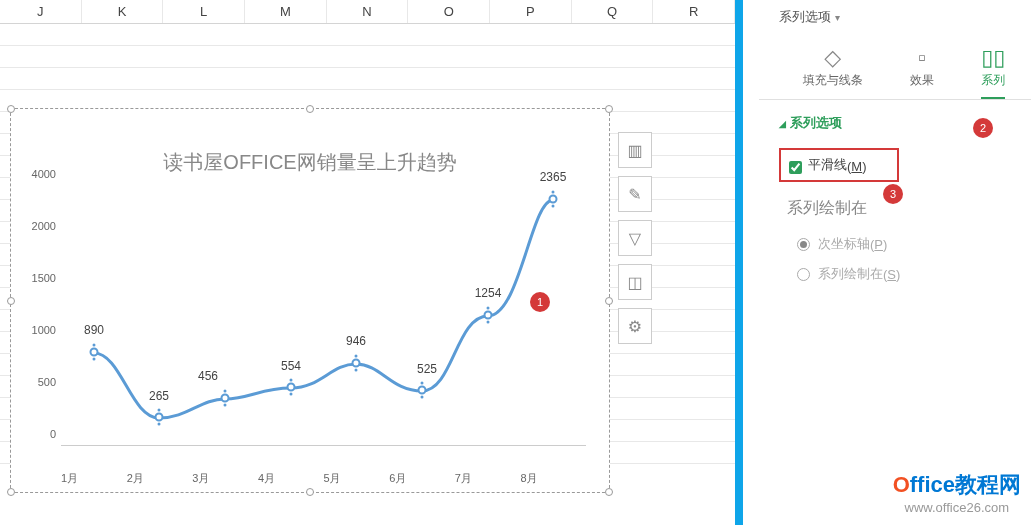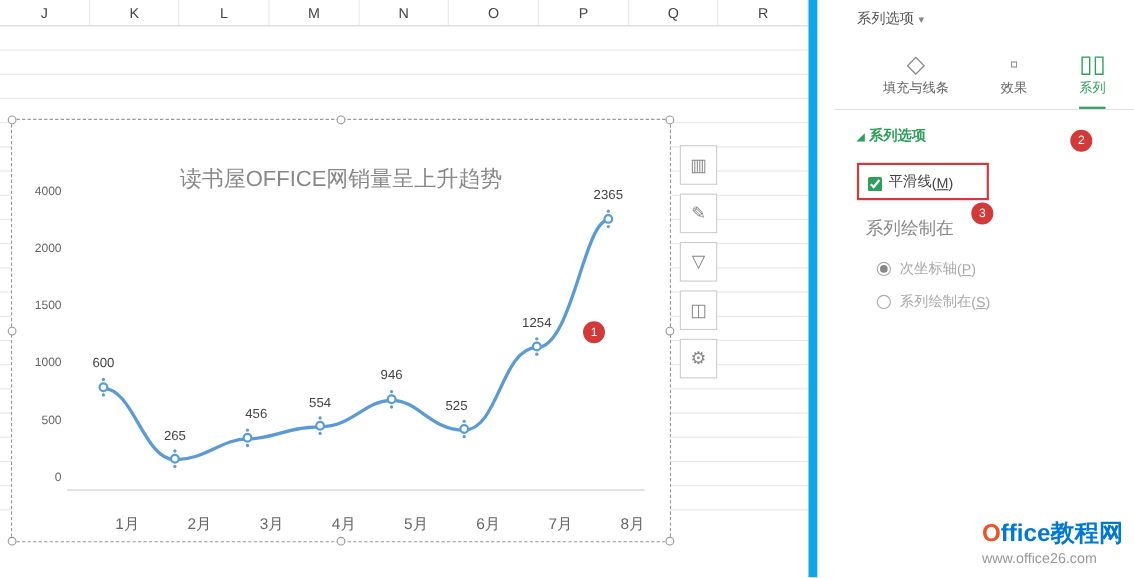--- a/index.html
+++ b/index.html
@@ -12,21 +12,21 @@
     .grid-row { height: 22px; border-bottom: 1px solid #e8e8e8; }
     
     .chart-container { position: absolute; left: 10px; top: 108px; width: 600px; height: 385px; background: #fff; border: 1px dashed #999; }
     .chart-handle { position: absolute; width: 8px; height: 8px; background: #fff; border: 1px solid #999; border-radius: 50%; }
     .chart-title { text-align: center; color: #888; font-size: 20px; padding: 40px 0 10px; font-weight: 300; }
     .chart-plot { position: relative; margin: 0 10px 0 50px; height: 280px; }
     .y-axis { position: absolute; left: -40px; top: 0; height: 260px; width: 35px; }
     .y-tick { position: absolute; right: 0; font-size: 11px; color: #666; transform: translateY(-50%); }
     .plot-area { position: absolute; left: 0; top: 0; width: 525px; height: 260px; border-bottom: 1px solid #ccc; }
     .x-labels { position: absolute; left: 0; bottom: -20px; width: 525px; display: flex; }
-    .x-labels div { flex: 1; text-align: right; font-size: 14px; color: #666; }
+    .x-labels div { flex: 1; text-align: left; font-size: 11px; color: #666; }
     .data-point { position: absolute; width: 9px; height: 9px; border: 2px solid #5b9bd5; background: #fff; border-radius: 50%; transform: translate(-50%, 50%); }
     .data-point::before, .data-point::after { content: ''; position: absolute; width: 3px; height: 3px; background: #5b9bd5; border-radius: 50%; }
     .data-point::before { top: -6px; left: 1px; }
     .data-point::after { bottom: -6px; left: 1px; }
     .data-label { position: absolute; font-size: 12px; color: #444; transform: translate(-50%, 0); white-space: nowrap; }
     
     .chart-buttons { position: absolute; left: 618px; top: 132px; width: 34px; }
     .chart-btn { width: 34px; height: 36px; border: 1px solid #ccc; background: #fff; margin-bottom: 8px; display: flex; align-items: center; justify-content: center; cursor: pointer; font-size: 16px; color: #888; }
     
     .badge { position: absolute; width: 20px; height: 20px; background: #d43939; border-radius: 50%; color: #fff; font-size: 11px; display: flex; align-items: center; justify-content: center; }
@@ -45,21 +45,21 @@
     
     .checkbox-row { margin: 6px 20px; padding: 6px 8px; border: 2px solid #d43939; display: flex; align-items: flex-end; font-size: 13px; color: #444; width: 120px; }
     .checkbox-row input { margin-right: 6px; accent-color: #2e9e5b; }
     .underline { text-decoration: underline; }
     
     .plain-label { padding: 10px 28px; font-size: 16px; color: #888; }
     .radio-row { padding: 6px 38px; font-size: 13px; color: #aaa; display: flex; align-items: center; }
     .radio-dot { width: 13px; height: 13px; border: 1px solid #aaa; border-radius: 50%; margin-right: 8px; display: inline-flex; align-items: center; justify-content: center; }
     .radio-dot.selected::after { content: ''; width: 7px; height: 7px; background: #888; border-radius: 50%; }
     
-    .watermark { position: absolute; right: 10px; bottom: 10px; text-align: left; }
+    .watermark { position: absolute; right: 10px; bottom: 10px; text-align: center; }
     .wm-top { font-size: 22px; font-weight: bold; color: #0078d4; }
     .wm-top .orange { color: #f25022; }
     .wm-bottom { font-size: 13px; color: #999; }
   </style>
 </head>
 <body>
 
 <div class="sheet-area">
   <div class="col-headers">
     <div>J</div>
@@ -114,31 +114,31 @@
       <div class="y-tick" style="bottom:40%">1000</div>
       <div class="y-tick" style="bottom:60%">1500</div>
       <div class="y-tick" style="bottom:80%">2000</div>
       <div class="y-tick" style="bottom:100%">4000</div>
     </div>
     <div class="plot-area">
       <svg width="525" height="260" style="position:absolute;left:0;top:0">
         <path d="M 33 167 C 60 167, 70 232, 98 232 S 140 213, 164 213 S 200 202, 230 202 S 270 178, 295 178 S 330 205, 361 205 S 395 130, 427 130 S 470 14, 492 14" stroke="#5b9bd5" stroke-width="3" fill="none"></path>
       </svg>
       <div class="data-point" style="left:33px;bottom:93px"></div>
-      <div class="data-label" style="left:33px;bottom:108px">600</div>
+      <div class="data-label" style="left:33px;bottom:108px">890</div>
       <div class="data-point" style="left:98px;bottom:28px"></div>
       <div class="data-label" style="left:98px;bottom:42px">265</div>
       <div class="data-point" style="left:164px;bottom:47px"></div>
-      <div class="data-label" style="left:172px;bottom:62px">456</div>
+      <div class="data-label" style="left:147px;bottom:62px">456</div>
       <div class="data-point" style="left:230px;bottom:58px"></div>
       <div class="data-label" style="left:230px;bottom:72px">554</div>
       <div class="data-point" style="left:295px;bottom:82px"></div>
       <div class="data-label" style="left:295px;bottom:97px">946</div>
       <div class="data-point" style="left:361px;bottom:55px"></div>
-      <div class="data-label" style="left:354px;bottom:69px">525</div>
+      <div class="data-label" style="left:366px;bottom:69px">525</div>
       <div class="data-point" style="left:427px;bottom:130px"></div>
       <div class="data-label" style="left:427px;bottom:145px">1254</div>
       <div class="data-point" style="left:492px;bottom:246px"></div>
       <div class="data-label" style="left:492px;bottom:261px">2365</div>
     </div>
     <div class="x-labels">
       <div>1月</div>
       <div>2月</div>
       <div>3月</div>
       <div>4月</div>

